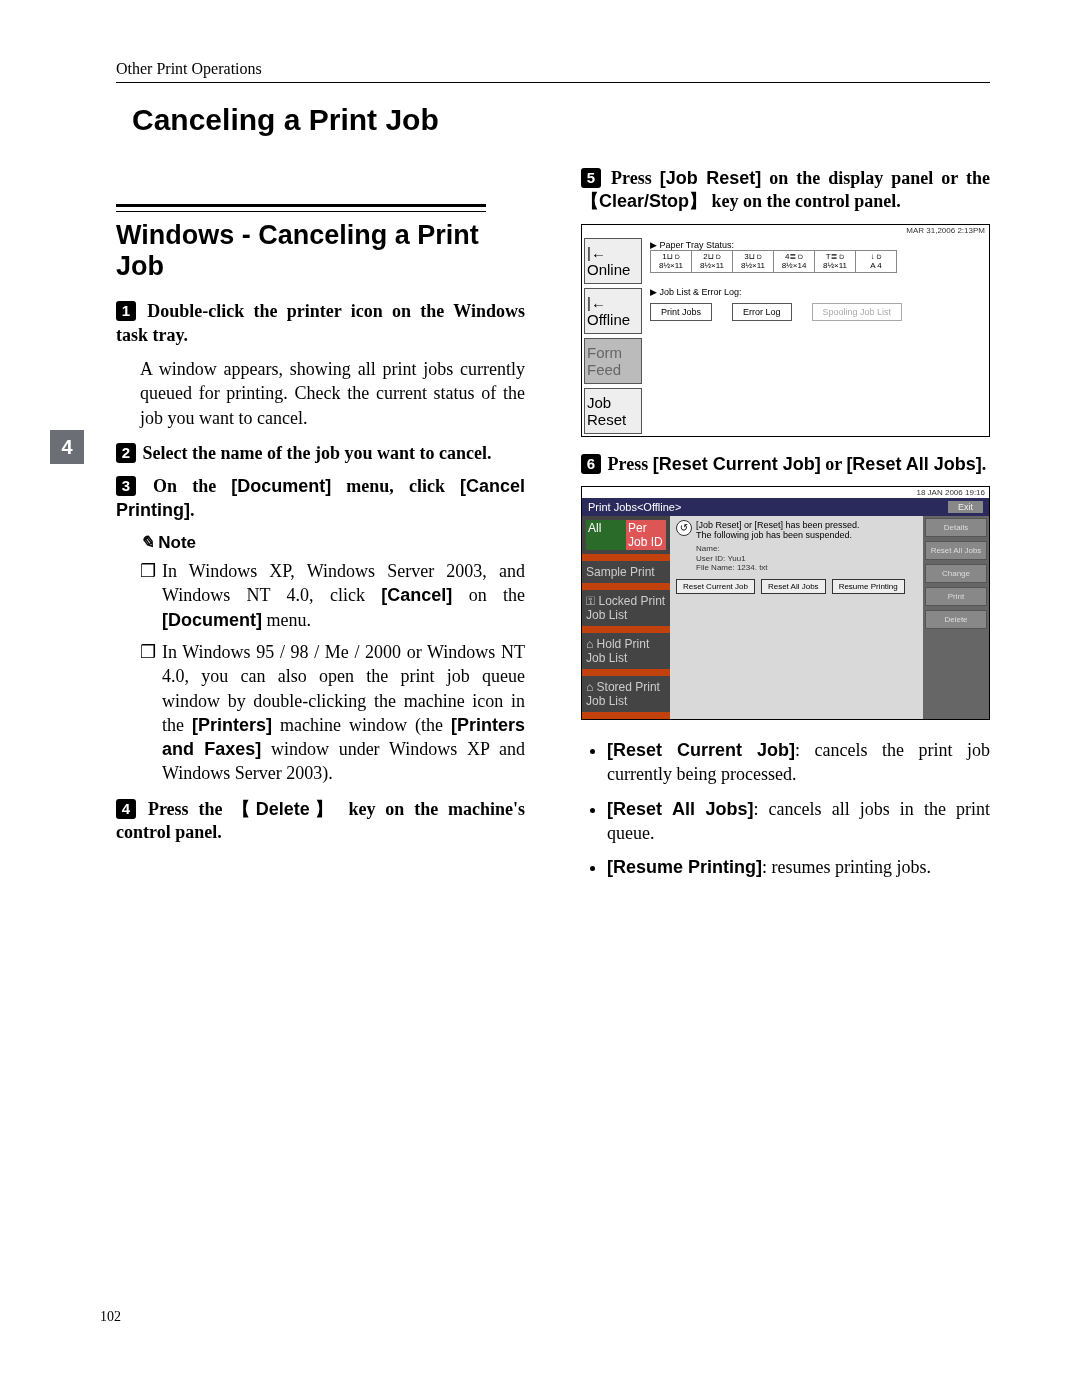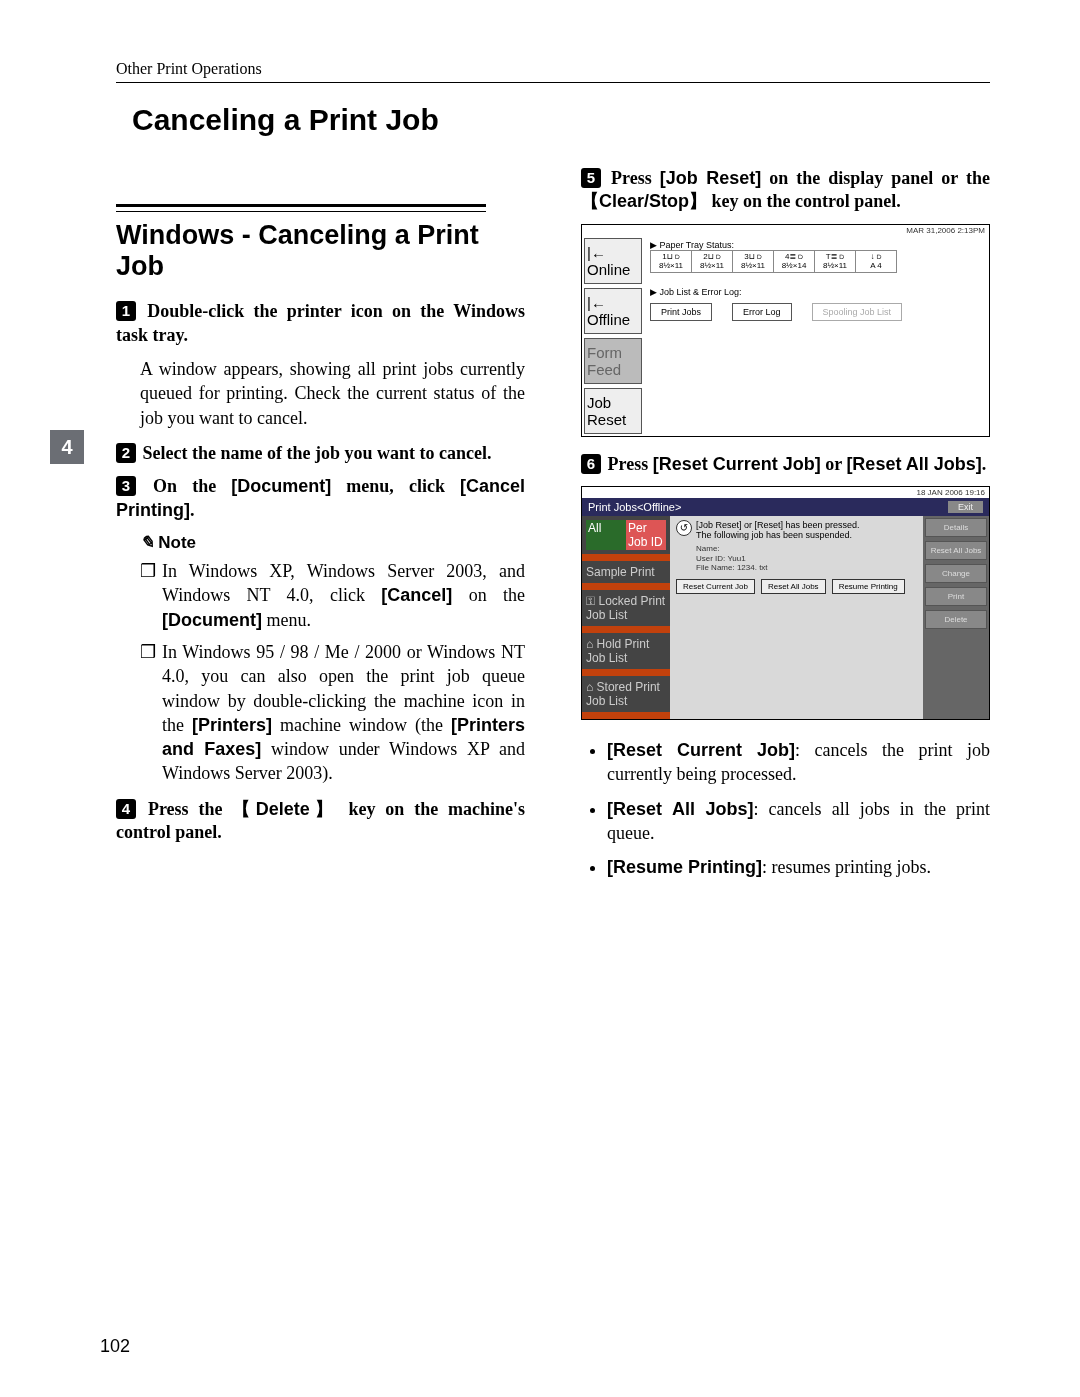--- a/index.html
+++ b/index.html
@@ -134,24 +134,24 @@
     line-height: 1.35;
     margin-bottom: 10px;
     text-align: justify;
   }
   .key {
     font-family: Arial, Helvetica, sans-serif;
     font-weight: bold;
   }
   .folio {
     position: absolute;
-    bottom: 40px;
+    bottom: 72px;
     left: 100px;
-    font-family: Liberation Sans, sans-serif;
-    font-size: 18px;
+    font-family: Liberation Serif, serif;
+    font-size: 14px;
   }
   .side-tab {
     position: absolute;
     left: 50px;
     top: 430px;
     width: 34px;
     height: 34px;
     background: #6b6e74;
     color: #fff;
     font-family: Arial, sans-serif;

